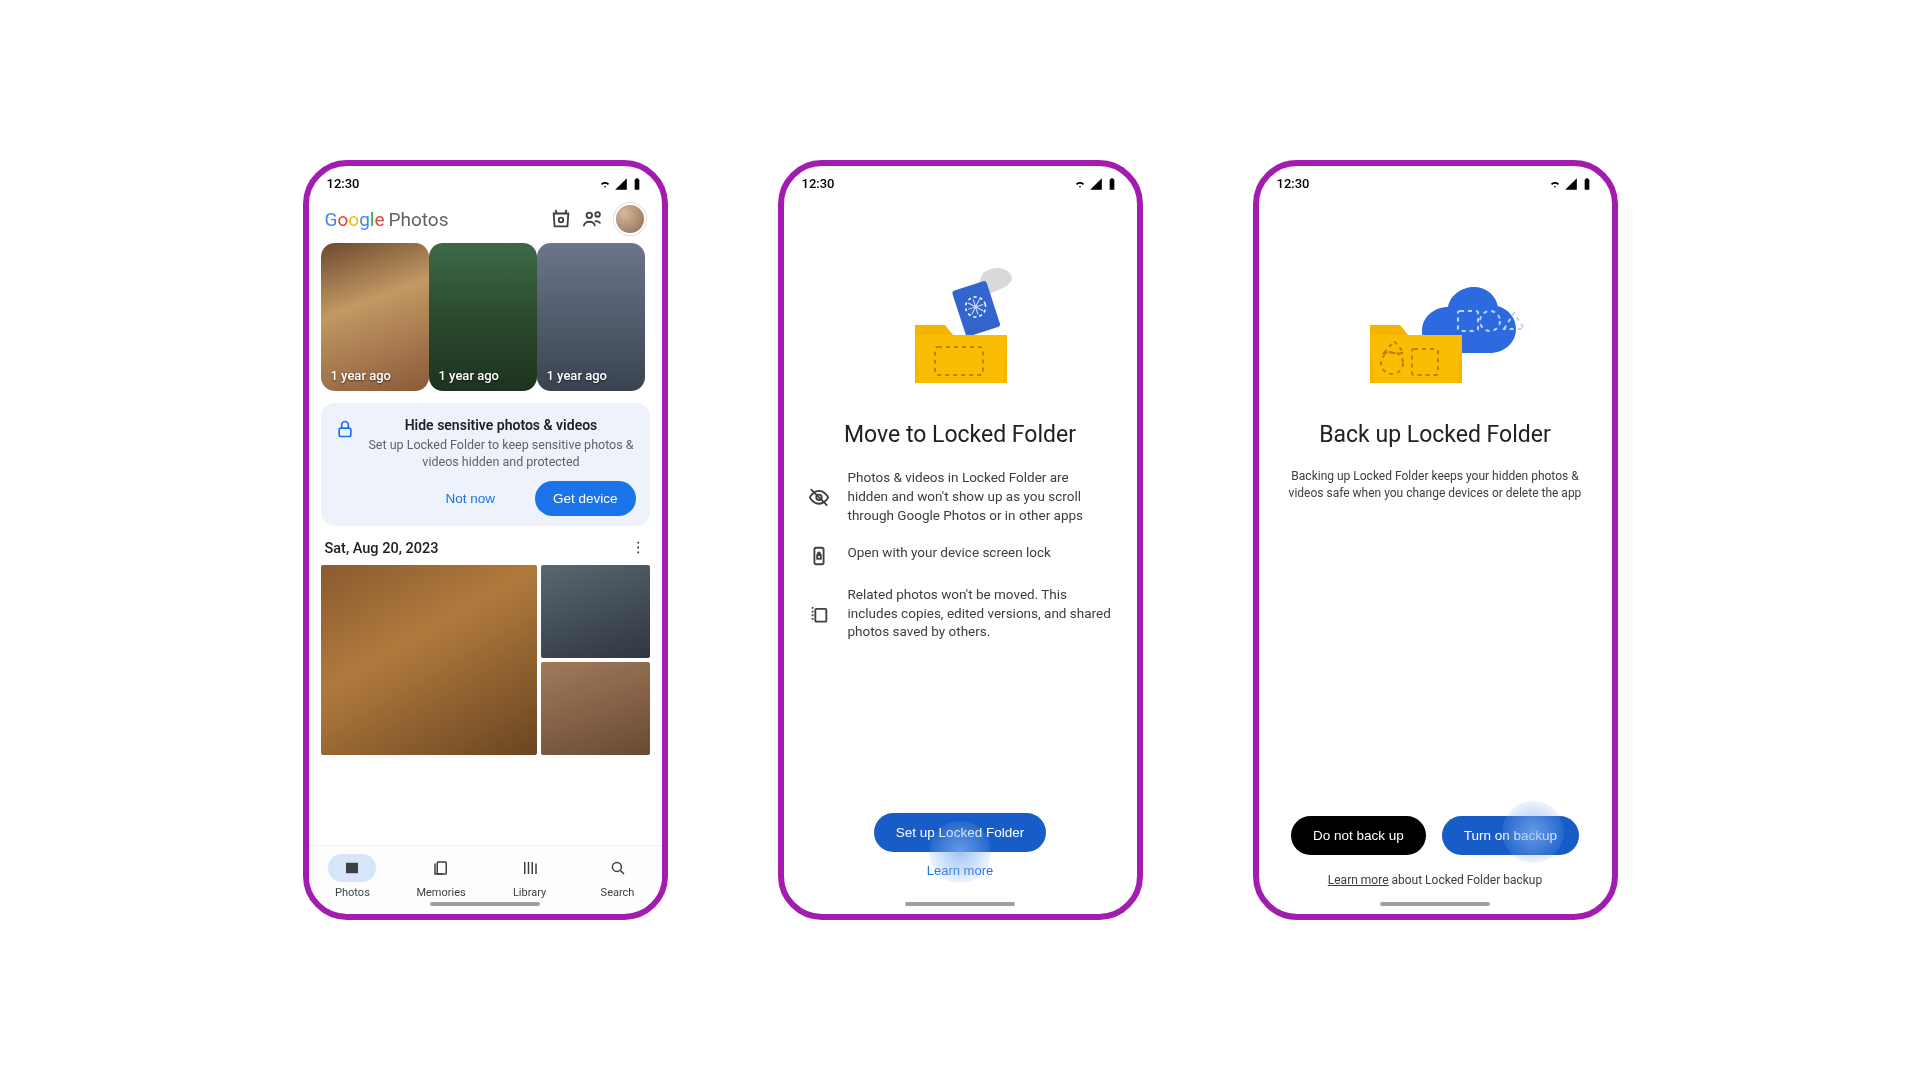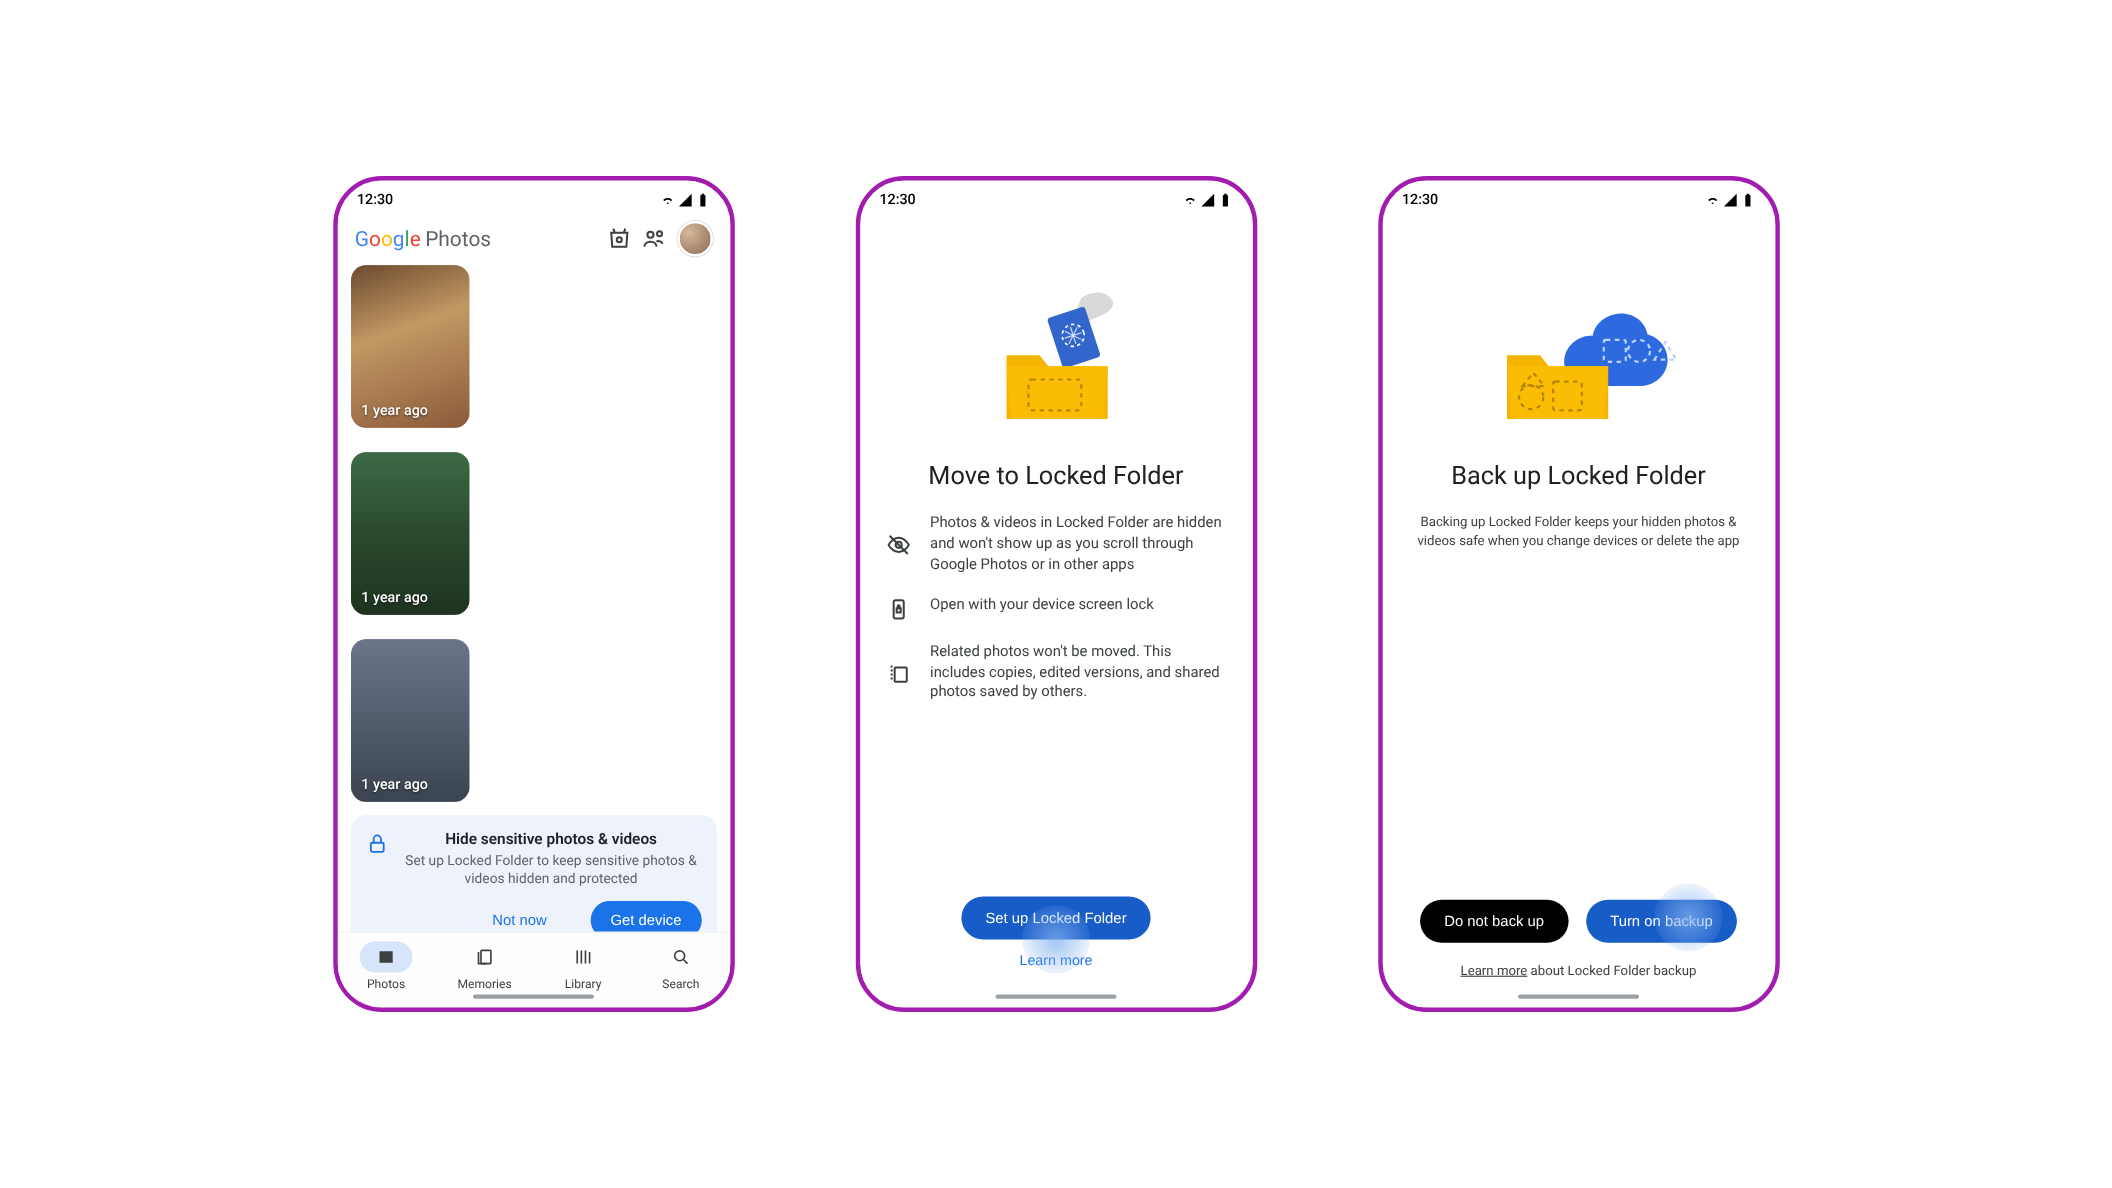--- a/index.html
+++ b/index.html
@@ -10,21 +10,21 @@
     width: 1920px;
     height: 1080px;
     display: flex;
     justify-content: center;
     align-items: center;
     gap: 110px;
   }
   .phone {
     width: 365px;
     height: 760px;
-    border: 4px solid #a21caf;
+    border: 6px solid #a21caf;
     border-radius: 44px;
     background: #fff;
     position: relative;
     overflow: hidden;
     box-sizing: border-box;
   }
   .status-bar {
     display: flex;
     justify-content: space-between;
     align-items: center;
@@ -42,21 +42,21 @@
     align-items: center;
     padding: 8px 16px;
     gap: 10px;
   }
   .brand { font-size: 19px; font-weight: 400; display: flex; align-items: baseline; }
   .brand .g-blue{color:#4285F4}.brand .g-red{color:#EA4335}.brand .g-yellow{color:#FBBC05}.brand .g-green{color:#34A853}
   .brand .photos{color:#5f6368;margin-left:4px;}
   .spacer{flex:1}
   .hdr-icon{ width:22px;height:22px;color:#3c4043;}
   .avatar{width:28px;height:28px;border-radius:50%;background:radial-gradient(circle at 30% 30%,#d7b99b,#8a6a53);border:2px solid #fff;box-shadow:0 0 0 1px #ddd;}
-  .memories-row{ display:flex; gap:22px; padding:0 12px; overflow:hidden;flex-direction:column;}
+  .memories-row{ display:flex; gap:0; padding:0 12px; overflow:hidden;}
   .memory{ position:relative; width:108px; height:148px; border-radius:14px; flex:0 0 auto; overflow:hidden; }
   .memory .img{position:absolute;inset:0;}
   .mem1{background:linear-gradient(160deg,#6b4a2e 0%,#c29863 40%,#8a5a3a 100%);}
   .mem2{background:linear-gradient(180deg,#3d6a46 0%,#2a4a2e 50%,#1e331f 100%);}
   .mem3{background:linear-gradient(180deg,#6a758a 0%,#3a4450 100%);}
   .memory .label{position:absolute;bottom:8px;left:10px;color:#fff;font-size:13px;font-weight:500;text-shadow:0 1px 2px rgba(0,0,0,.6);}
   .promo{ margin:12px 12px 0 12px; background:#eef3fb; border-radius:14px; padding:14px 14px 10px 14px;}
   .promo-top{display:flex;gap:12px;text-align:center;}
   .lock-icon{color:#1a73e8;flex:0 0 auto;margin-top:2px;}
   .promo h4{margin:0;font-size:14px;font-weight:600;color:#202124;}

